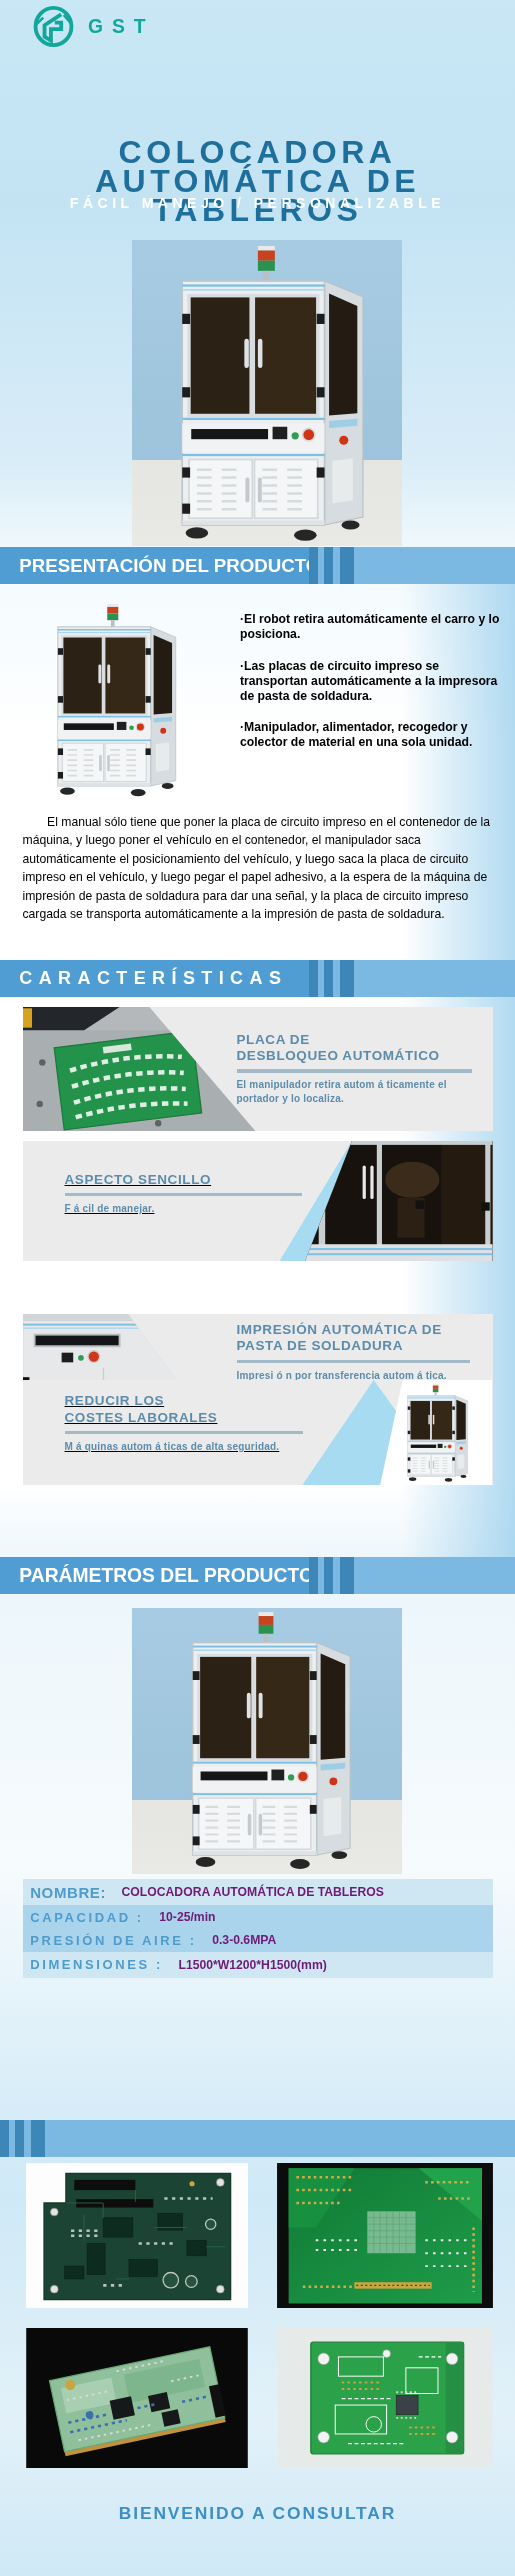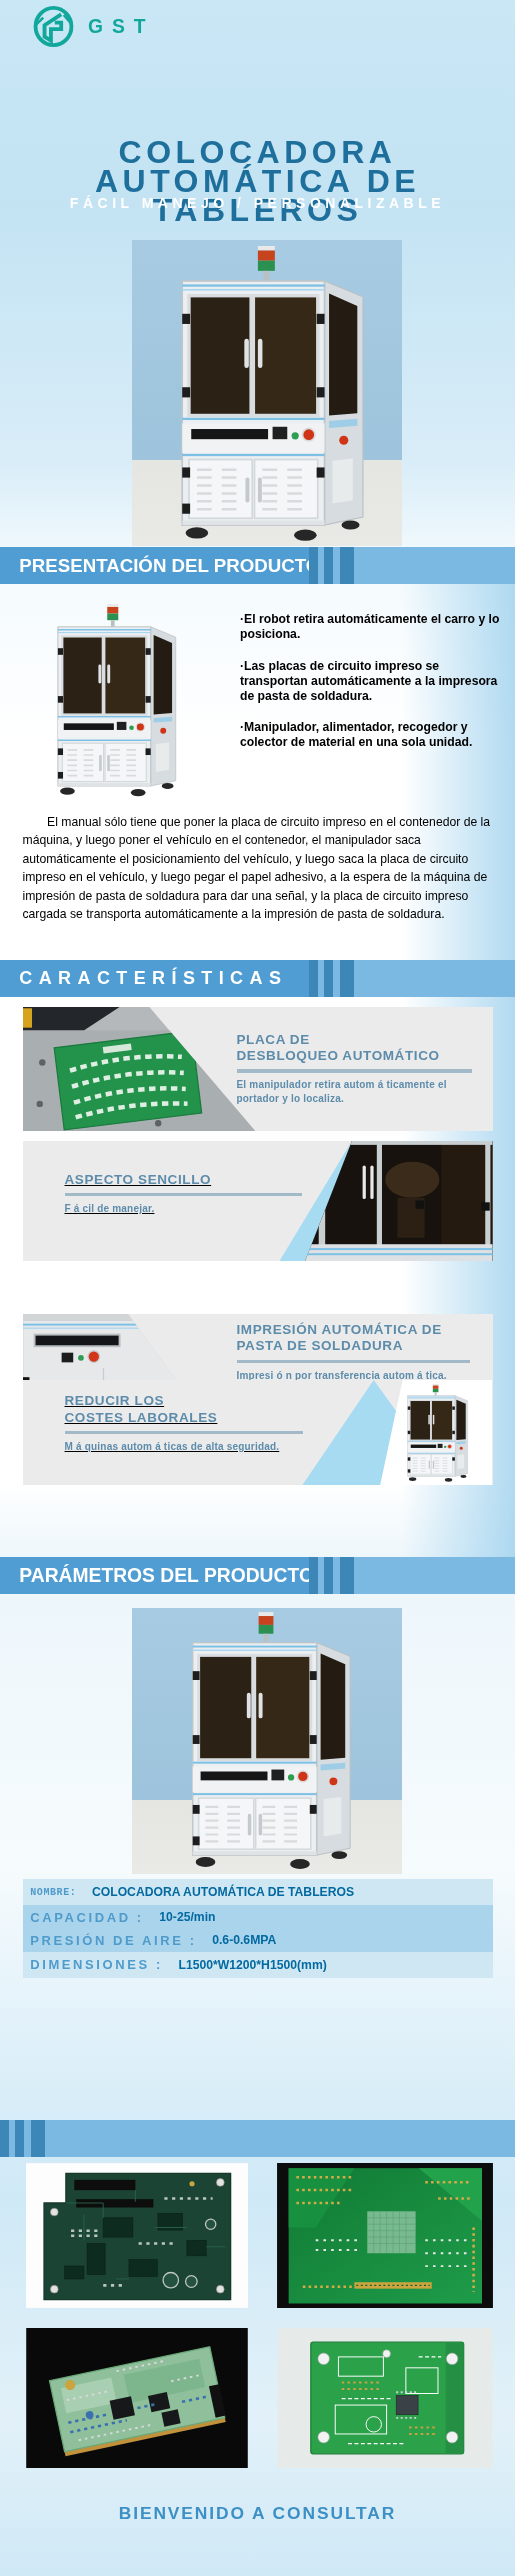--- a/index.html
+++ b/index.html
@@ -57,22 +57,22 @@
   .f-desc{margin-top:5.8px;color:#5d8cab;font-weight:600;font-size:10px;line-height:14px;letter-spacing:0.2px;}
   .wedge{position:absolute;background:#a6dbf2;}
   .card .img-r{position:absolute;right:0;top:0;height:100%;}
 
   
   .ptable{position:absolute;left:22.5px;top:1879px;width:470px;}
   .prow{display:flex;align-items:center;box-sizing:border-box;padding-left:7.7px;}
   .prow.light{background:#cfe7f3;}
   .prow.dark{background:#a9d4ec;}
   .plabel{color:#4f9bcb;font-weight:bold;font-size:13px;letter-spacing:2.6px;white-space:nowrap;}
-  .prow.r0 .plabel{letter-spacing:0.6px;font-size:10px;font-family:Liberation Mono, monospace;}
-  .pvalue{color:#0369a1;font-weight:bold;font-size:12.2px;margin-left:15.5px;white-space:nowrap;}
+  .prow.r0 .plabel{letter-spacing:0.6px;font-size:15px;}
+  .pvalue{color:#701a75;font-weight:bold;font-size:12.2px;margin-left:15.5px;white-space:nowrap;}
 
   
   .sample{position:absolute;overflow:hidden;}
   .sample svg{display:block;}
 
   .footer-text{position:absolute;left:0;top:2503px;width:515px;text-align:center;color:#3c90c5;
     font-weight:bold;font-size:17.4px;letter-spacing:1.9px;}
 </style>
 </head>
 <body>
@@ -330,21 +330,21 @@
     <div class="prow r0 light" style="height:26px;">
       <span class="plabel">NOMBRE:</span>
       <span class="pvalue">COLOCADORA AUTOMÁTICA DE TABLEROS</span>
     </div>
     <div class="prow r1 dark" style="height:24px;">
       <span class="plabel">CAPACIDAD :</span>
       <span class="pvalue">10-25/min</span>
     </div>
     <div class="prow r3 dark" style="height:22.5px;">
       <span class="plabel">PRESIÓN DE AIRE :</span>
-      <span class="pvalue">0.6-0.6MPA</span>
+      <span class="pvalue">0.3-0.6MPA</span>
     </div>
     <div class="prow r4 light" style="height:26px;">
       <span class="plabel">DIMENSIONES :</span>
       <span class="pvalue">L1500*W1200*H1500(mm)</span>
     </div>
   </div>
 
   <div class="banner spaced" style="top:2120px;">
     <div class="s1"></div>
       <div class="s2"></div>

